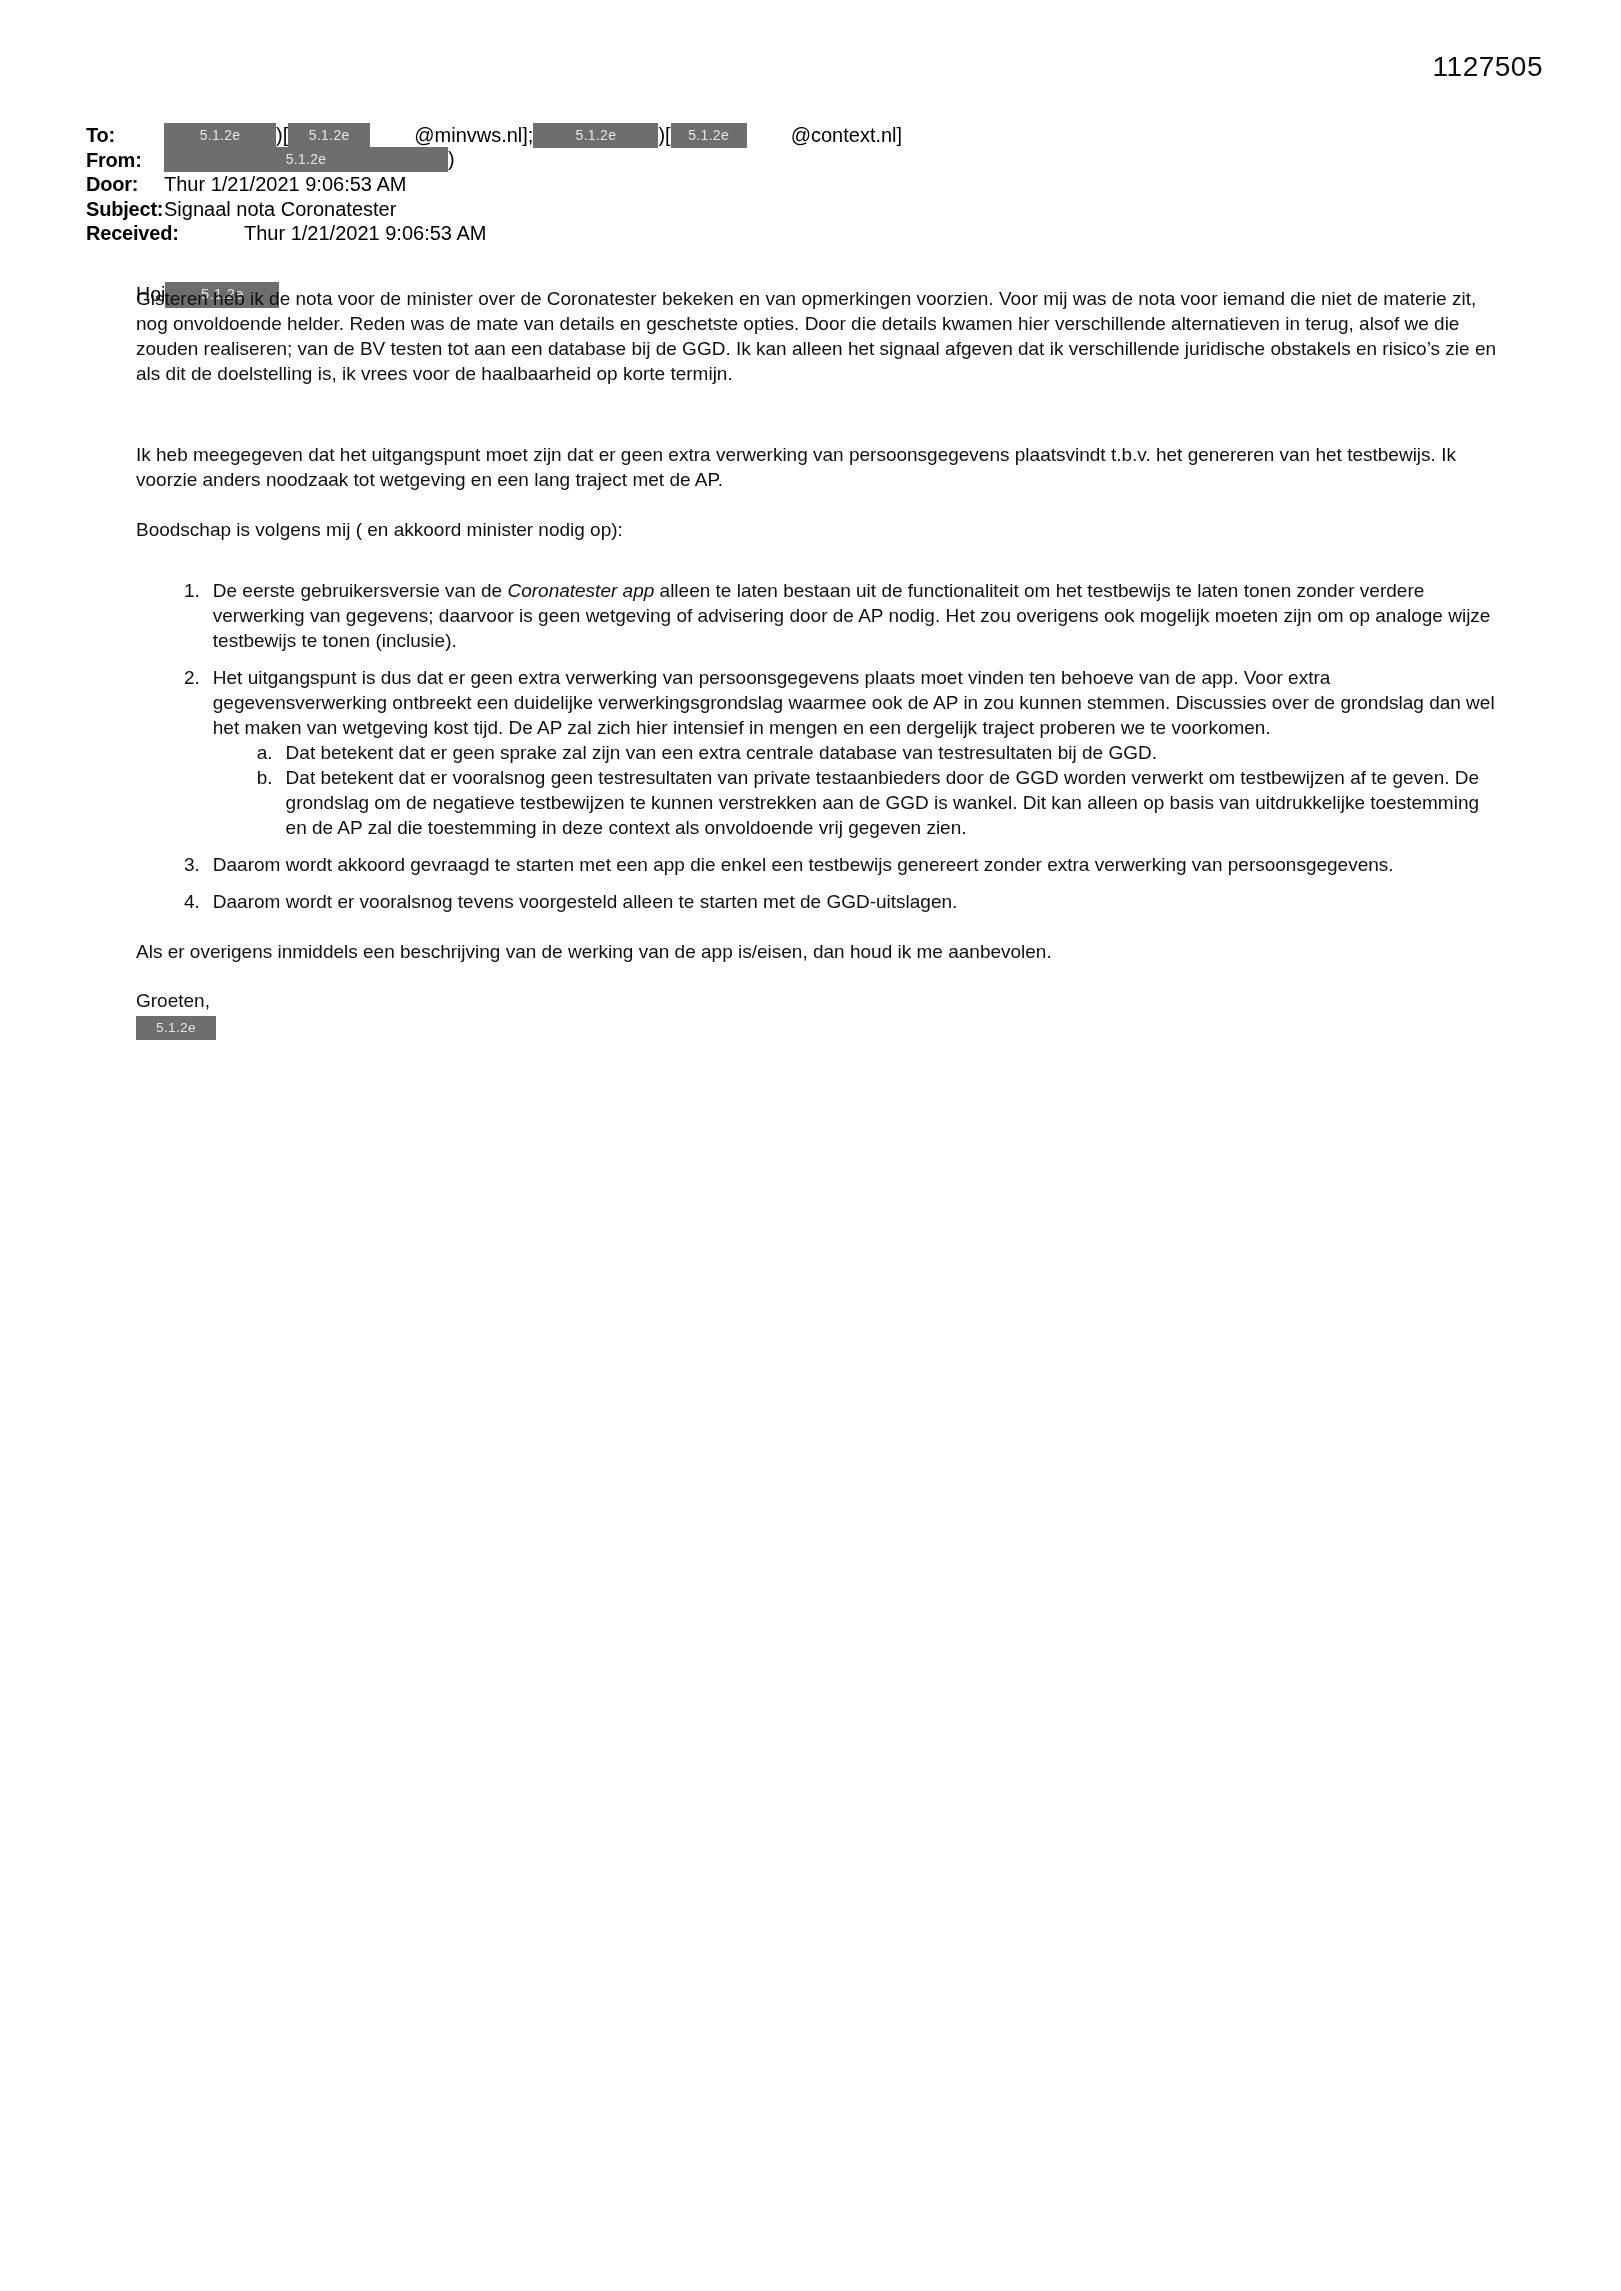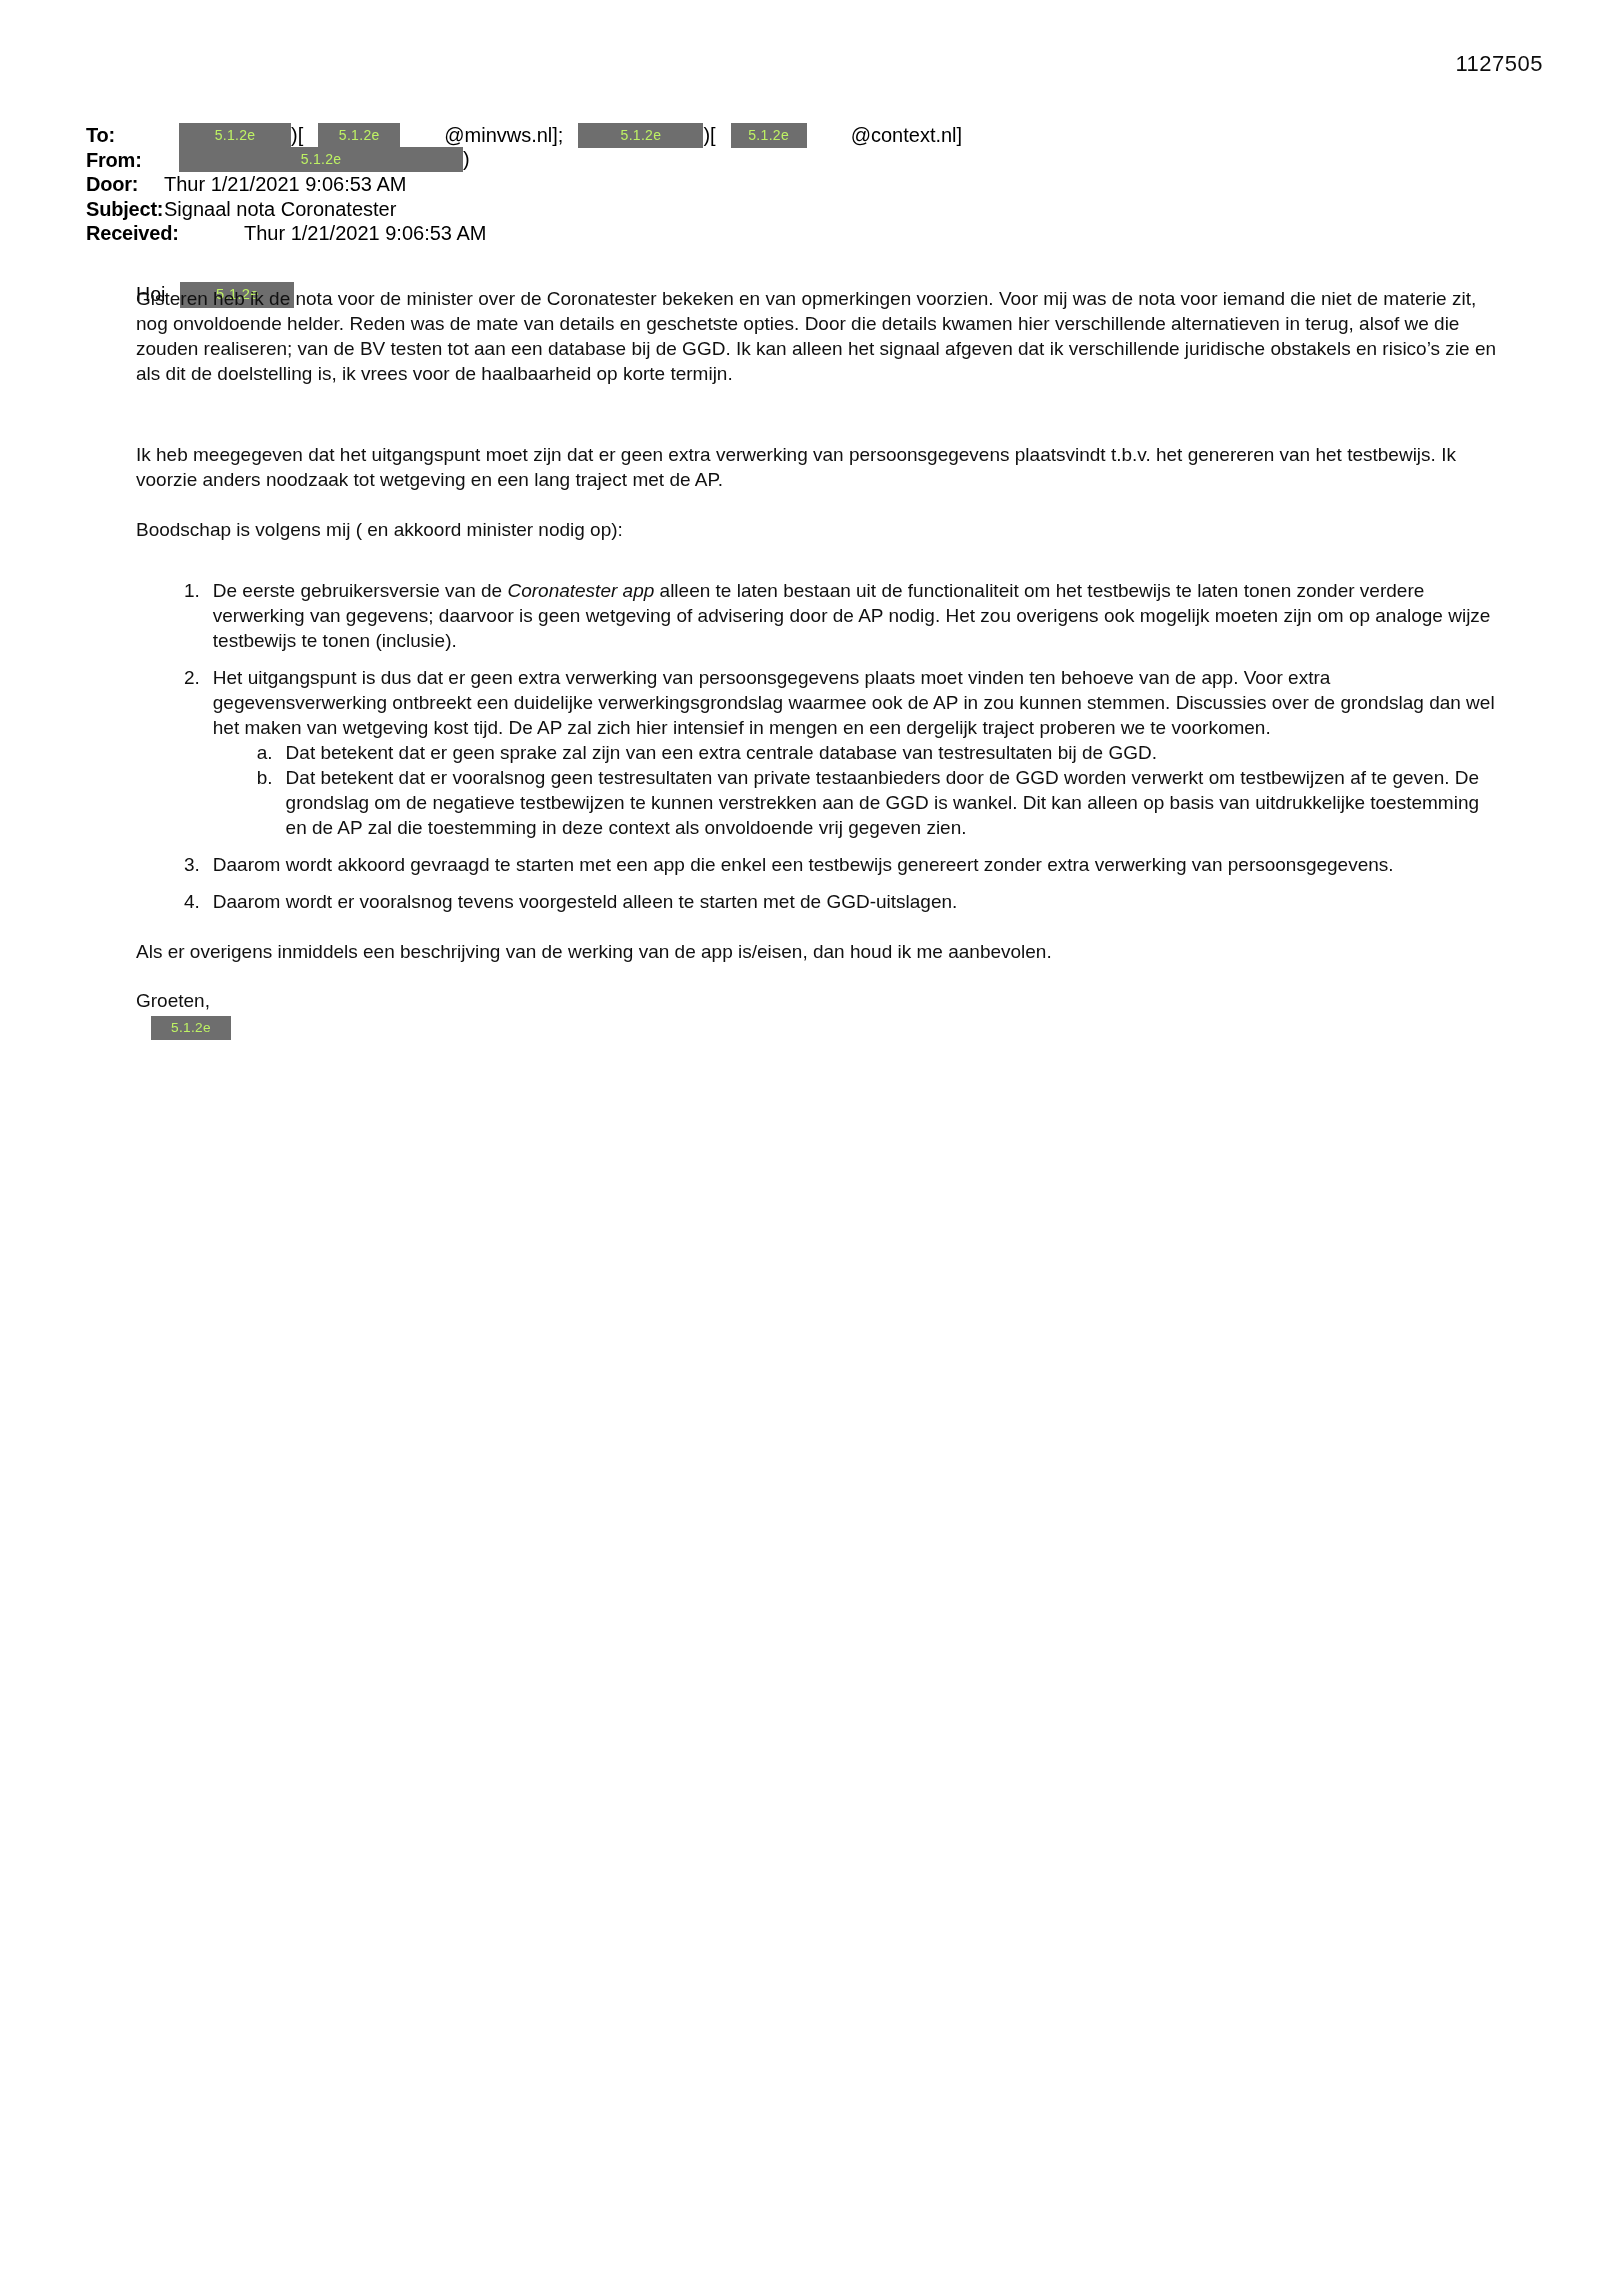--- a/index.html
+++ b/index.html
@@ -14,21 +14,21 @@
   .page {
     position:relative;
     width:1621px; height:2292px;
     box-sizing:border-box;
   }
 
   
   .docnum {
     position:absolute;
     right:78px; top:51px;
-    font-size:22px;
+    font-size:28px;
     letter-spacing:0.5px;
     font-family:"Liberation Sans", sans-serif;
     color:#0d0d0d;
   }
 
   
   .hdr {
     position:absolute;
     left:86px; top:123px;
     width:1451px;
@@ -53,29 +53,28 @@
     display:flex;
     align-items:center;
     position:relative;
   }
   .hdr-val.indent { padding-left:80px; }
 
   
   .redact {
     display:inline-block;
     background:#6e6e6e;
-    color:#bef264;
+    color:#e5e5e5;
     font-size:14px;
     text-align:center;
     line-height:24.5px;
     height:24.5px;
     vertical-align:middle;
     letter-spacing:0.3px;
     font-family:"Liberation Sans", sans-serif;
-    margin-left:15px;
   }
   .r-w1 { width:112px; }   
   .r-w2 { width:82px; }    
   .r-w3 { width:125px; }   
   .r-w4 { width:76px; }    
   .r-from { width:284px; height:25.5px; line-height:25.5px; }
   .r-hoi { width:114px; height:25.5px; line-height:25.5px; font-size:14.7px; }
   .r-sig { width:80px; height:23.5px; line-height:23.5px; font-size:13.7px; }
 
   .punct { font-size:20px; line-height:24.5px; padding:0 0px; }

